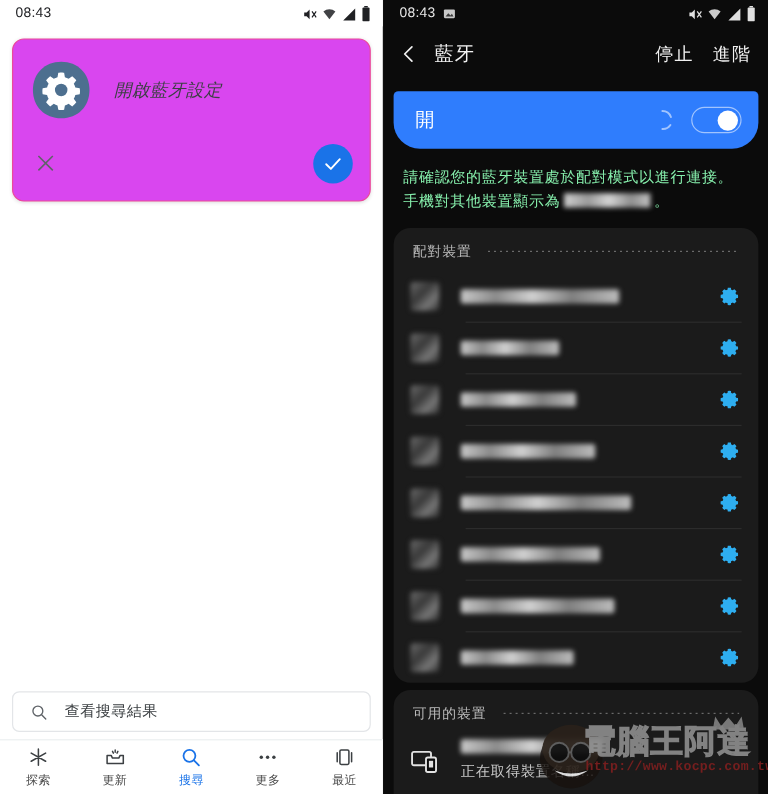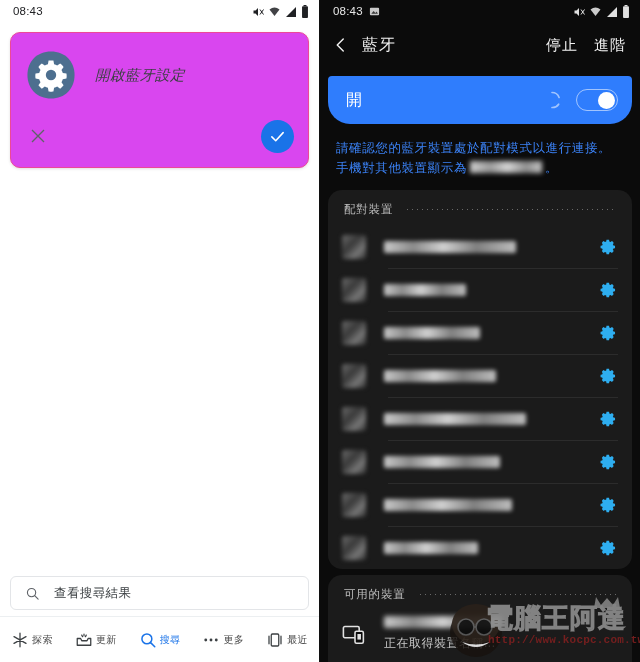--- a/index.html
+++ b/index.html
@@ -97,21 +97,21 @@
 
   .bottom-nav {
     flex: none;
     height: 46px;
     border-top: 1px solid #eceff1;
     display: flex; align-items: center;
     background: #fff;
   }
   .nav-item {
     flex: 1 1 0; height: 100%;
-    display: flex; flex-direction: row; align-items: center; justify-content: center;
+    display: flex; flex-direction: column; align-items: center; justify-content: center;
     gap: 3px;
   }
   .nav-label { font-size: 10px; color: #4a4a4a; letter-spacing: .3px; }
   .nav-item.active .nav-label { color: #1a73e8; }
 
   
   .right {
     width: 320px; height: 662px;
     background: #0b0b0b;
     position: relative;
@@ -154,21 +154,21 @@
     background: transparent;
     display: flex; align-items: center; justify-content: flex-end;
     padding: 0 2px;
   }
   .knob { width: 17px; height: 17px; border-radius: 50%; background: #fff; }
 
   .desc {
     flex: none;
     padding: 14px 16px 12px 16px;
     font-size: 12.5px; line-height: 20px;
-    color: #3b82f6; letter-spacing: .6px;
+    color: #86efac; letter-spacing: .6px;
   }
   .blur-inline {
     display: inline-block;
     width: 72px; height: 12px;
     vertical-align: -1px;
     background: linear-gradient(90deg,#cfcfcf 0%,#9a9a9a 28%,#d4d4d4 52%,#8e8e8e 78%,#c4c4c4 100%);
     filter: blur(2.4px);
     margin: 0 3px;
   }
 

